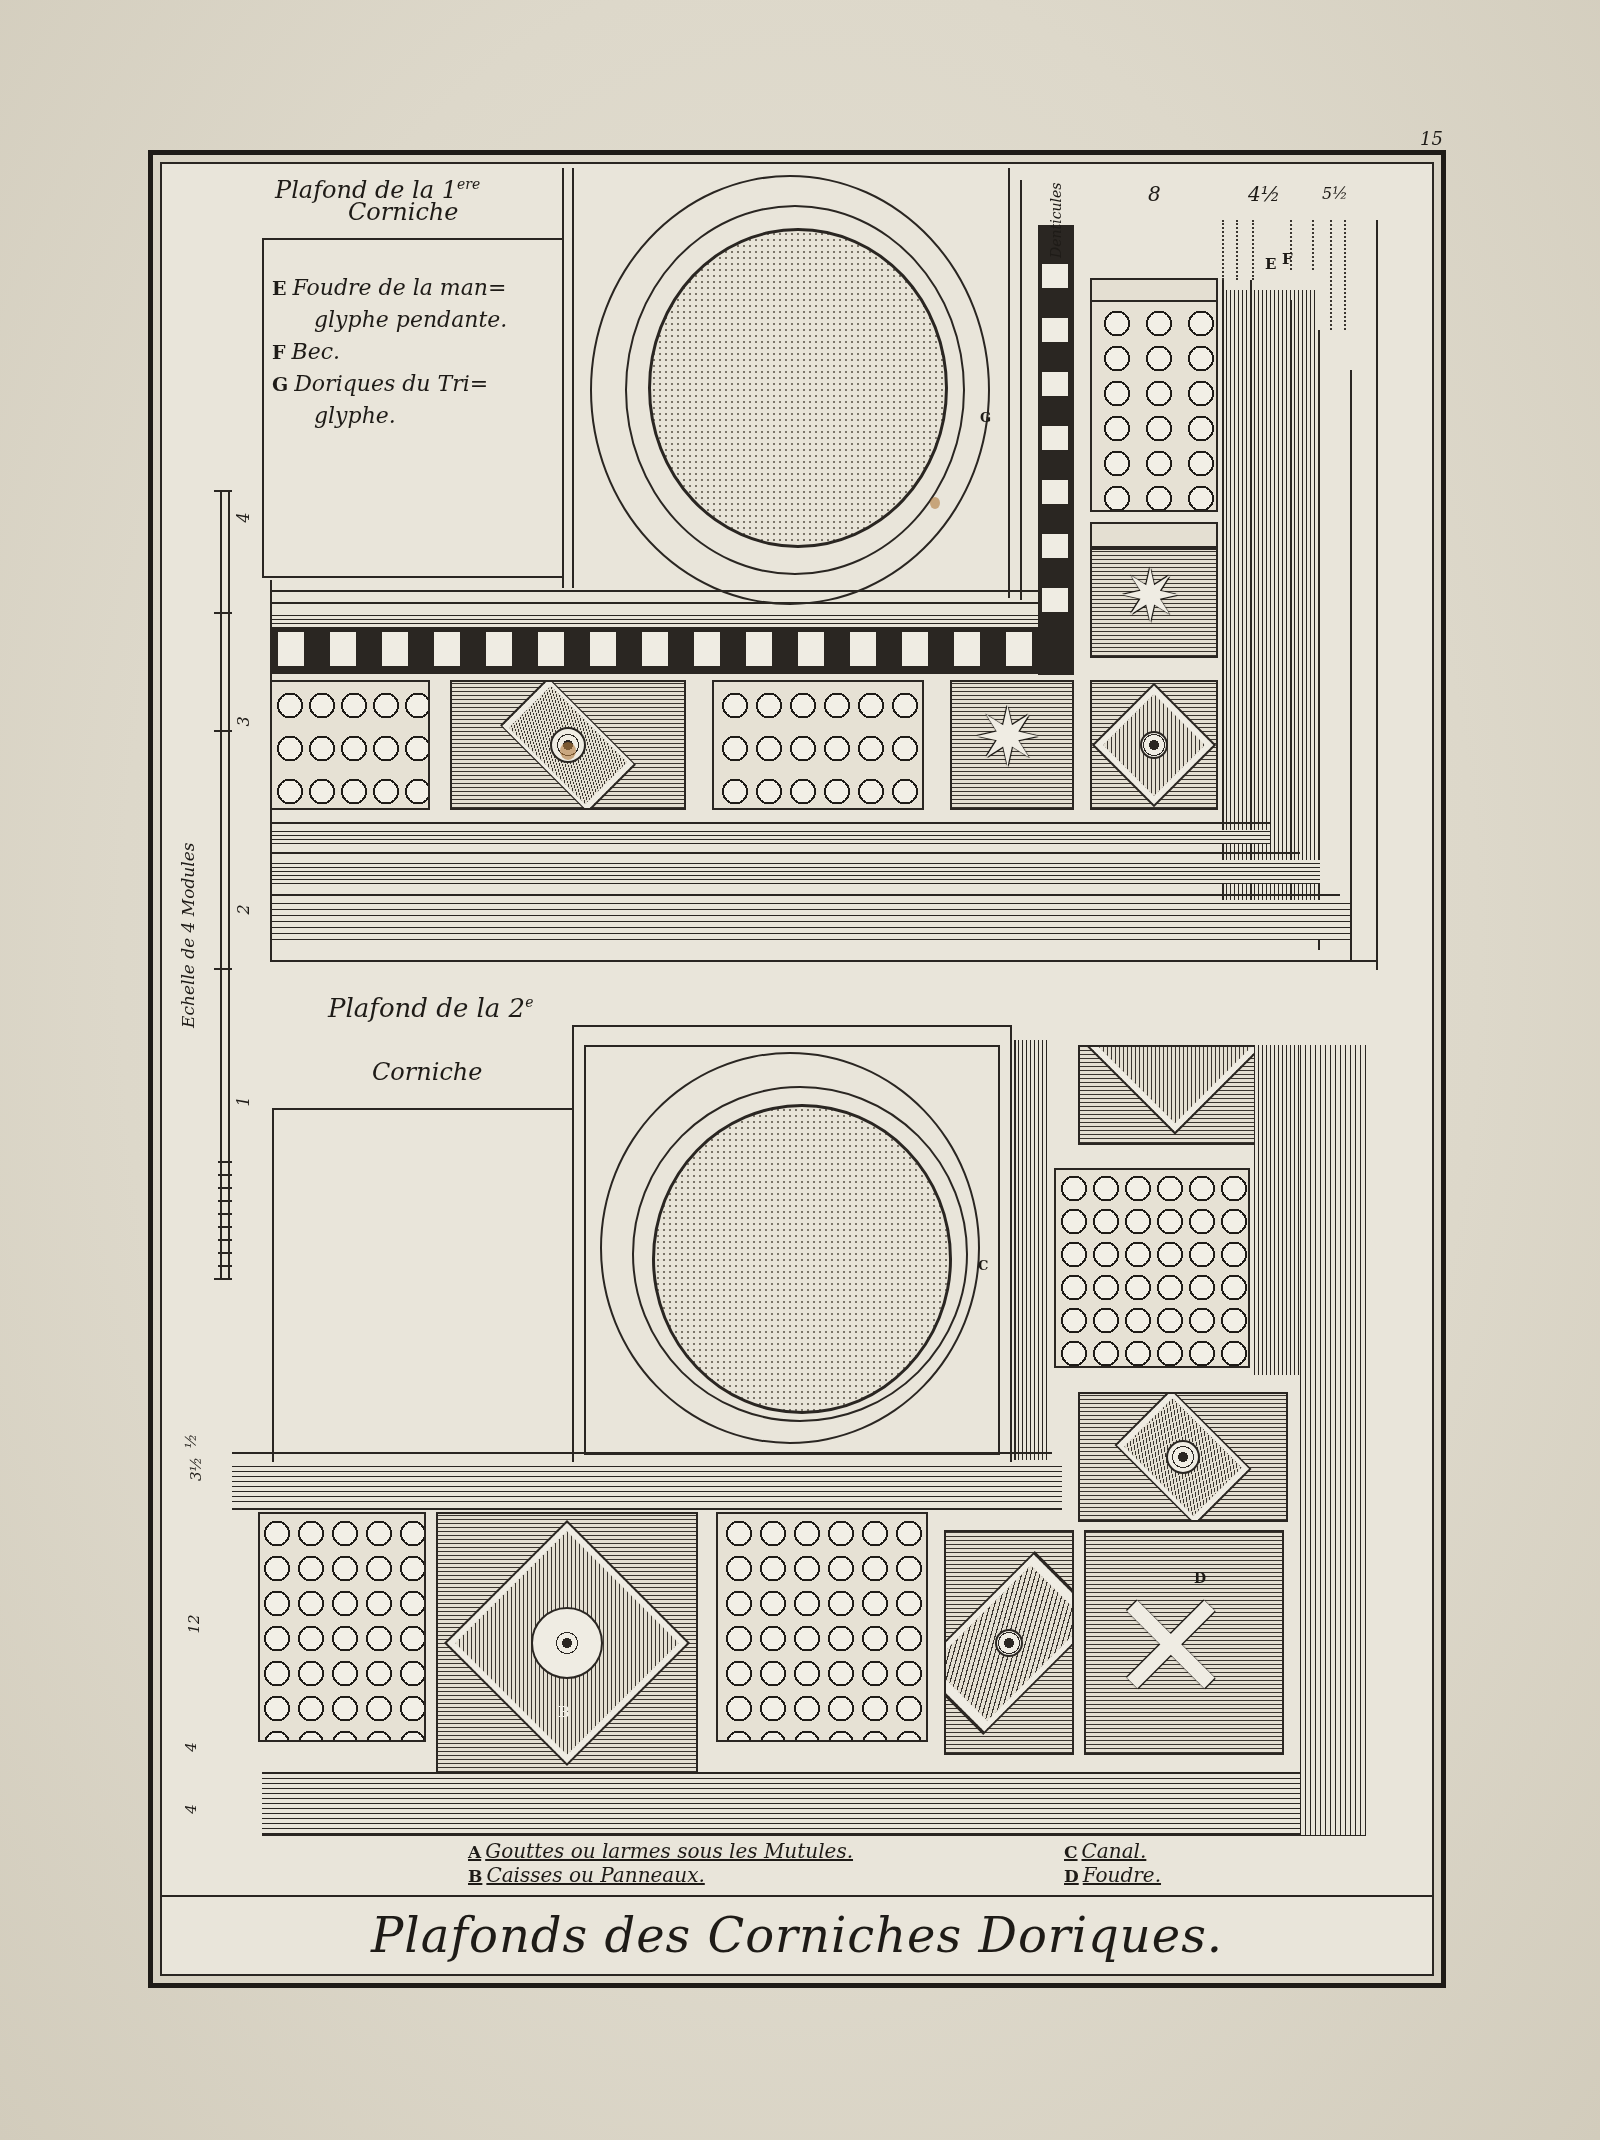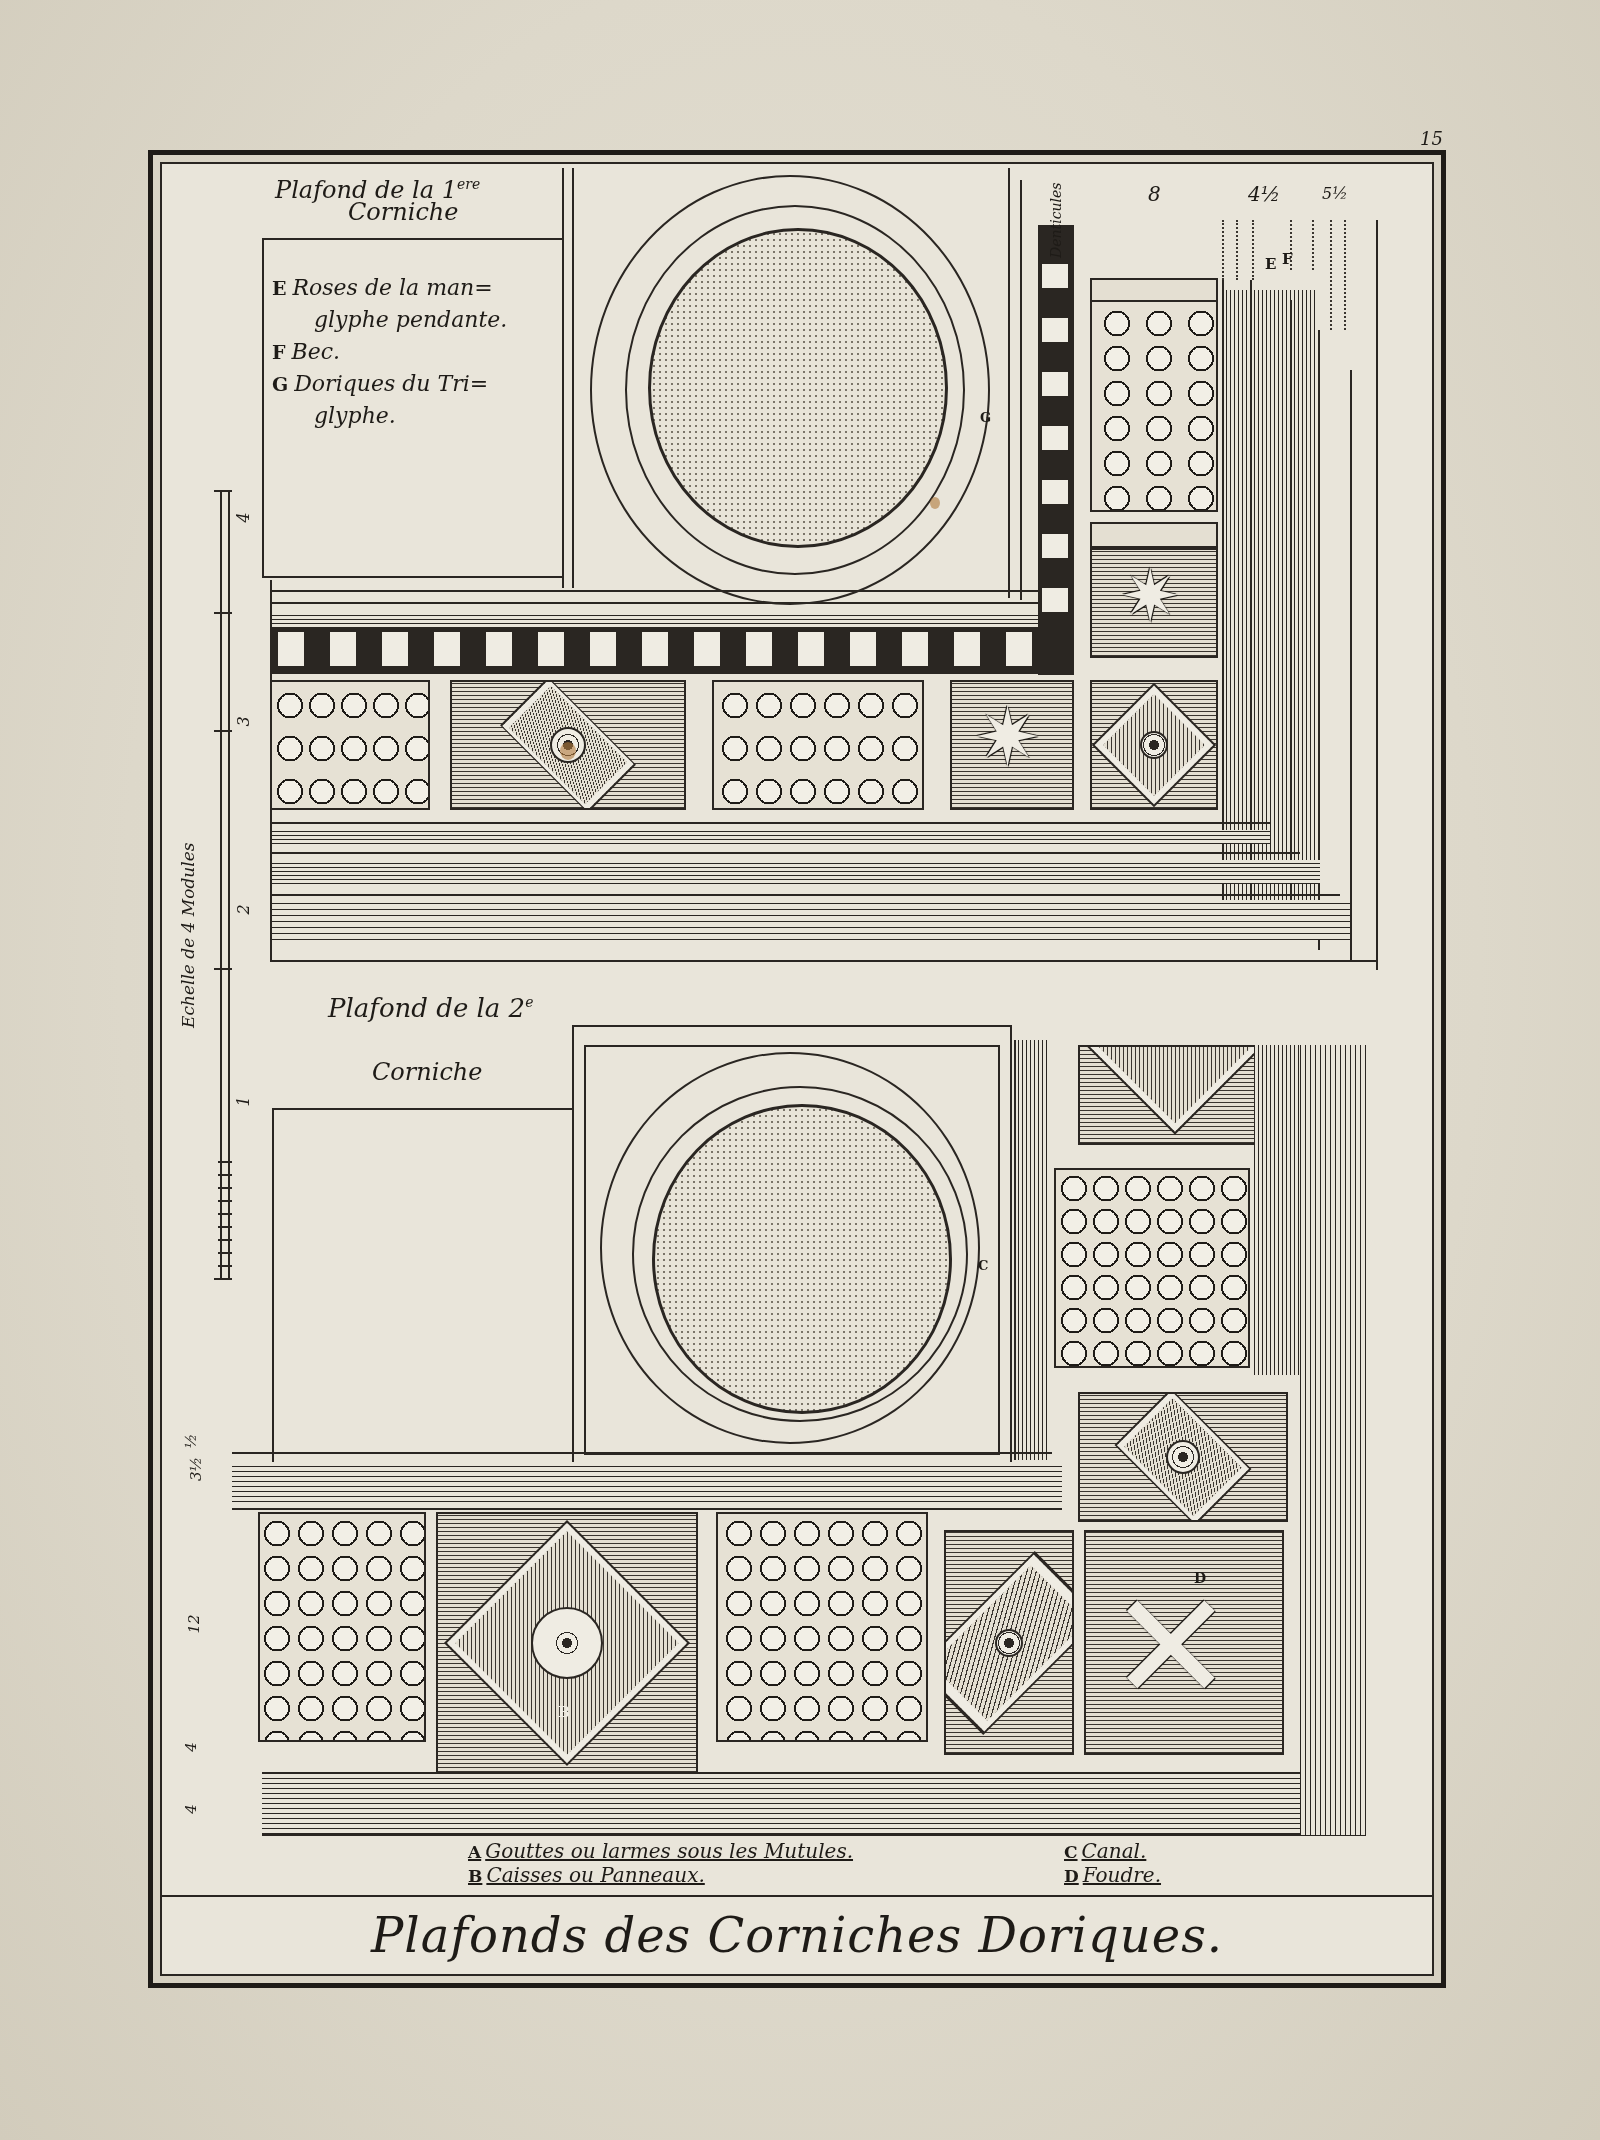--- a/index.html
+++ b/index.html
@@ -56,21 +56,21 @@
 
 <div>
 
   <div class="abs label" style="left:275px;top:170px;">
     <span>Plafond de la 1</span><span class="sup">ere</span>
   </div>
   <div class="abs label" style="left:348px;top:198px;">Corniche</div>
 
   <div class="abs legend-box"></div>
   <div class="abs" style="left:272px;top:272px;">
-    <div class="legend-item"><b>E</b><span>Roses de la man=</span></div>
+    <div class="legend-item"><b>E</b><span>Foudre de la man=</span></div>
     <div class="legend-item" style="padding-left:42px;">glyphe pendante.</div>
     <div class="legend-item"><b>F</b><span>Bec.</span></div>
     <div class="legend-item"><b>G</b><span>Doriques du Tri=</span></div>
     <div class="legend-item" style="padding-left:42px;">glyphe.</div>
   </div>
 
   <div class="vl" style="left:562px;top:168px;height:420px;"></div>
   <div class="vl" style="left:572px;top:168px;height:420px;"></div>
   <div class="vl" style="left:1008px;top:168px;height:430px;"></div>
   <div class="vl" style="left:1020px;top:180px;height:420px;"></div>

